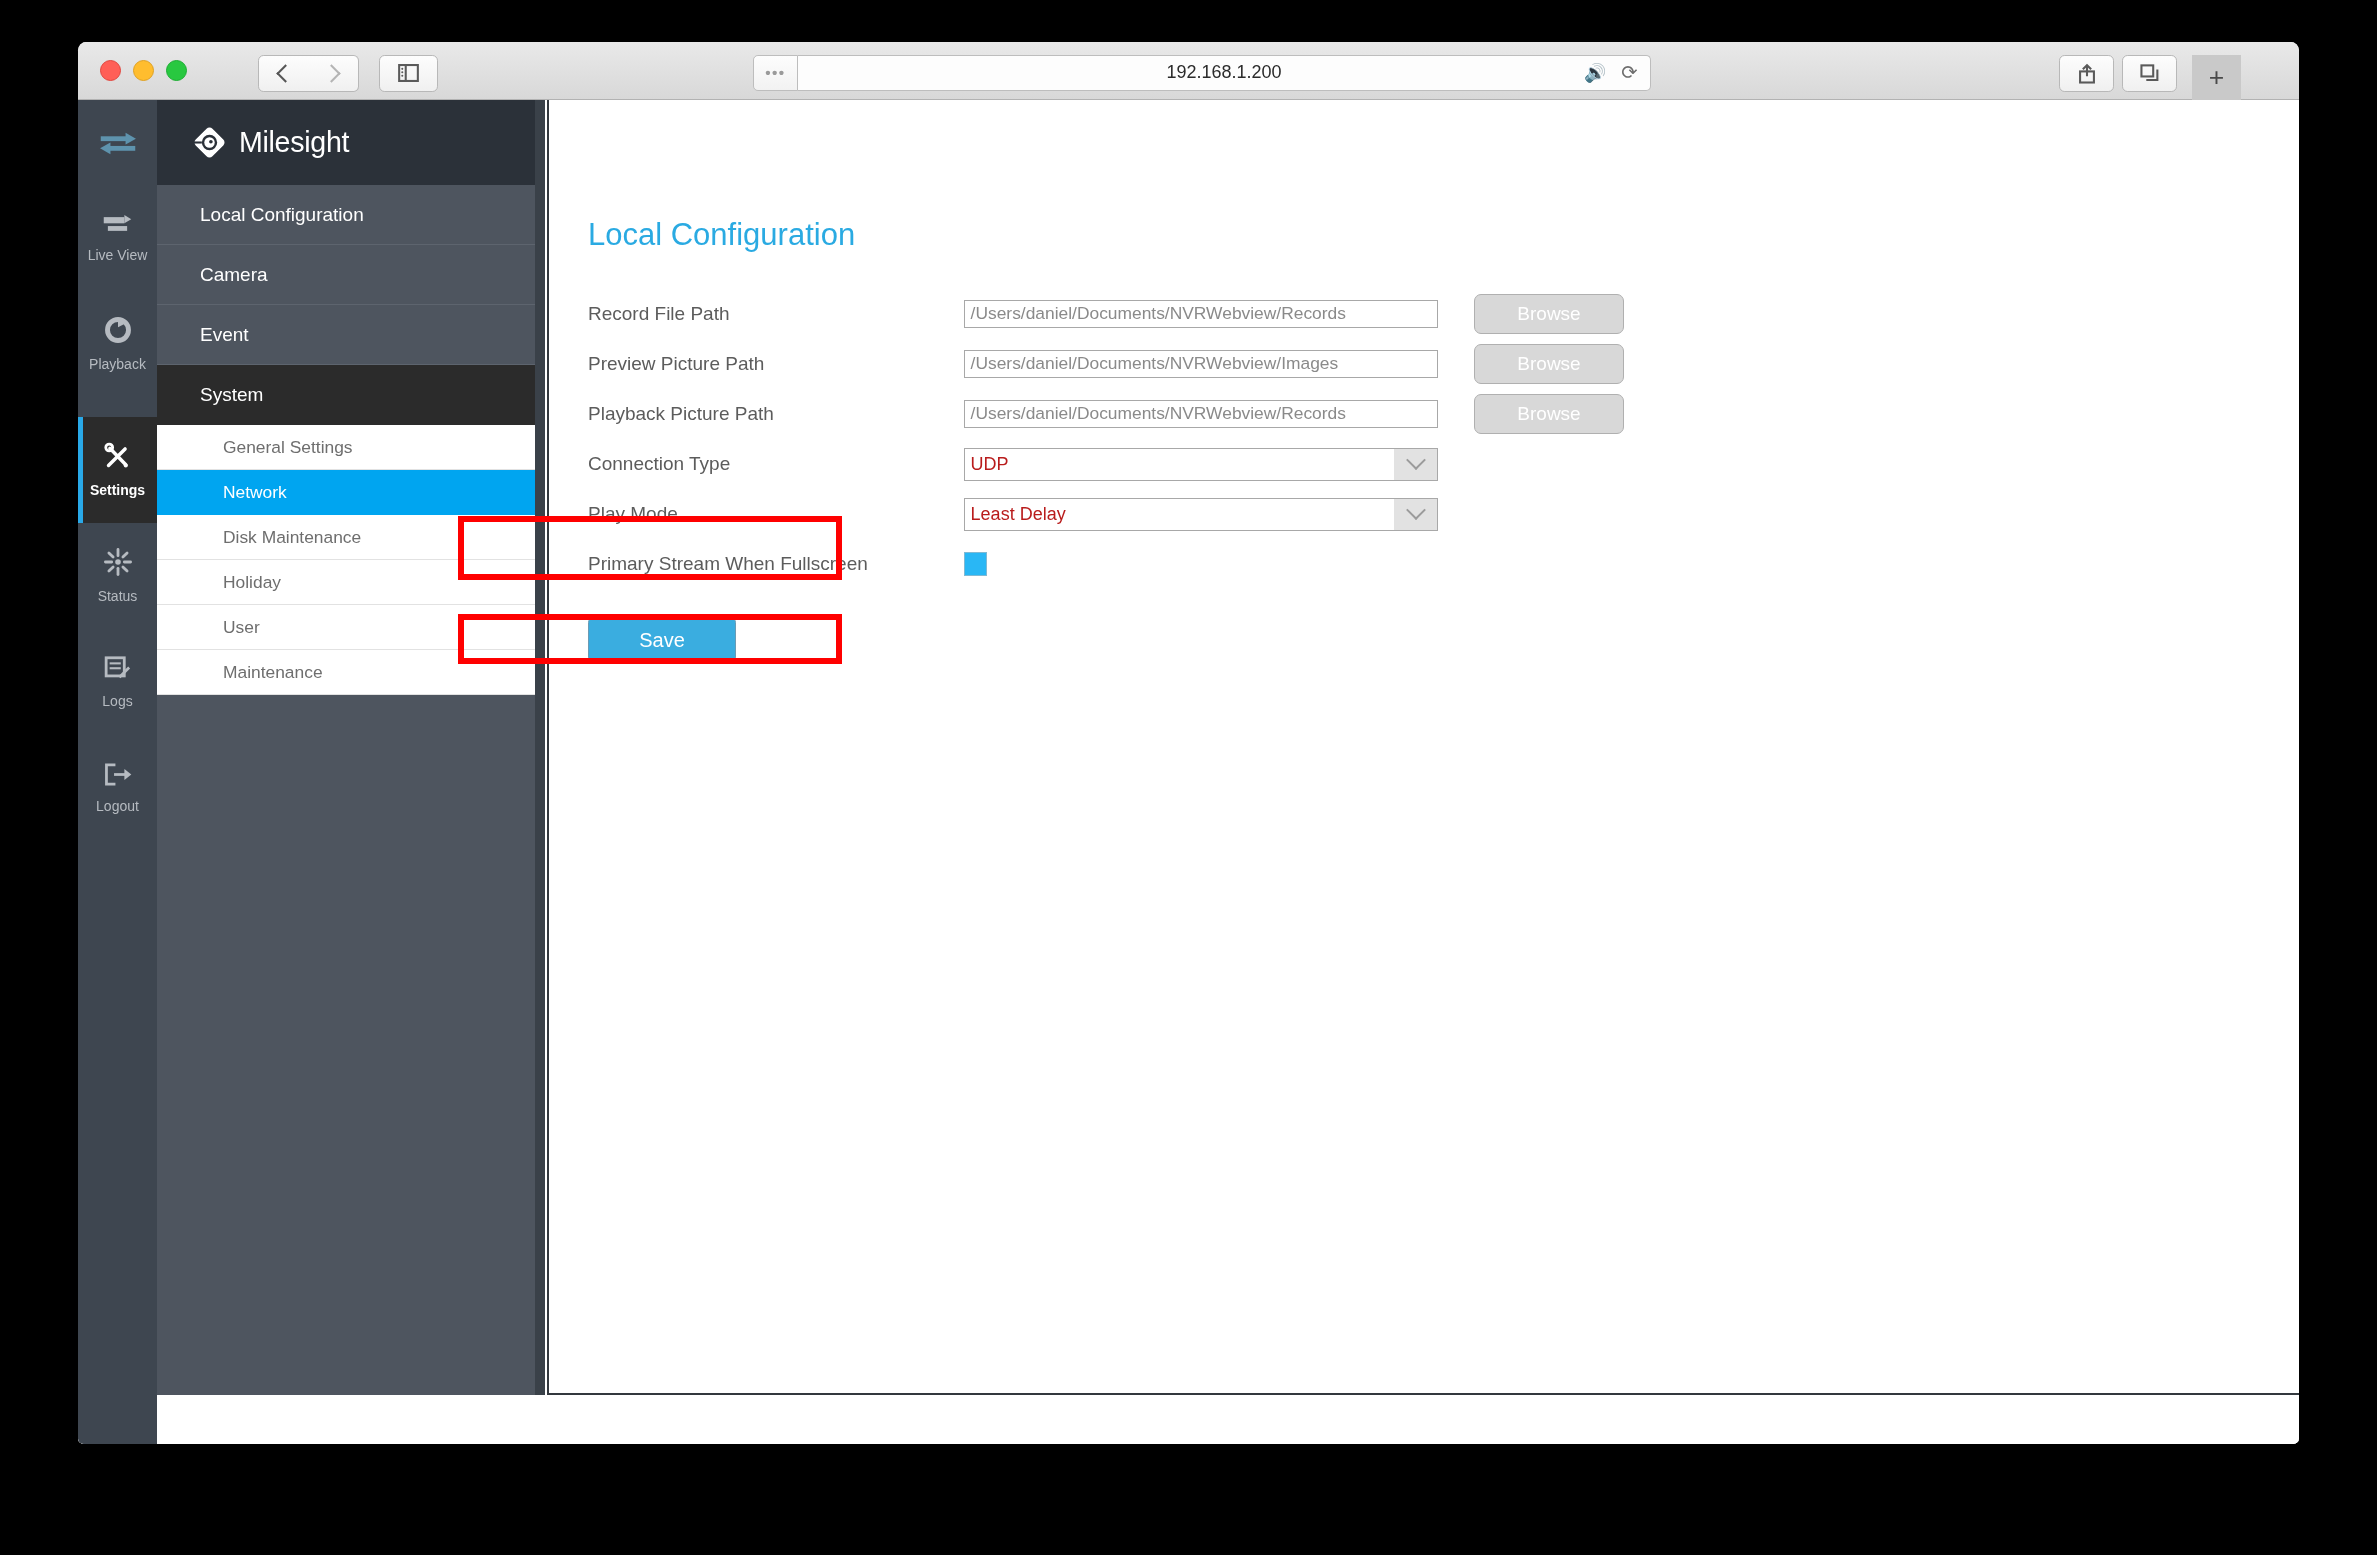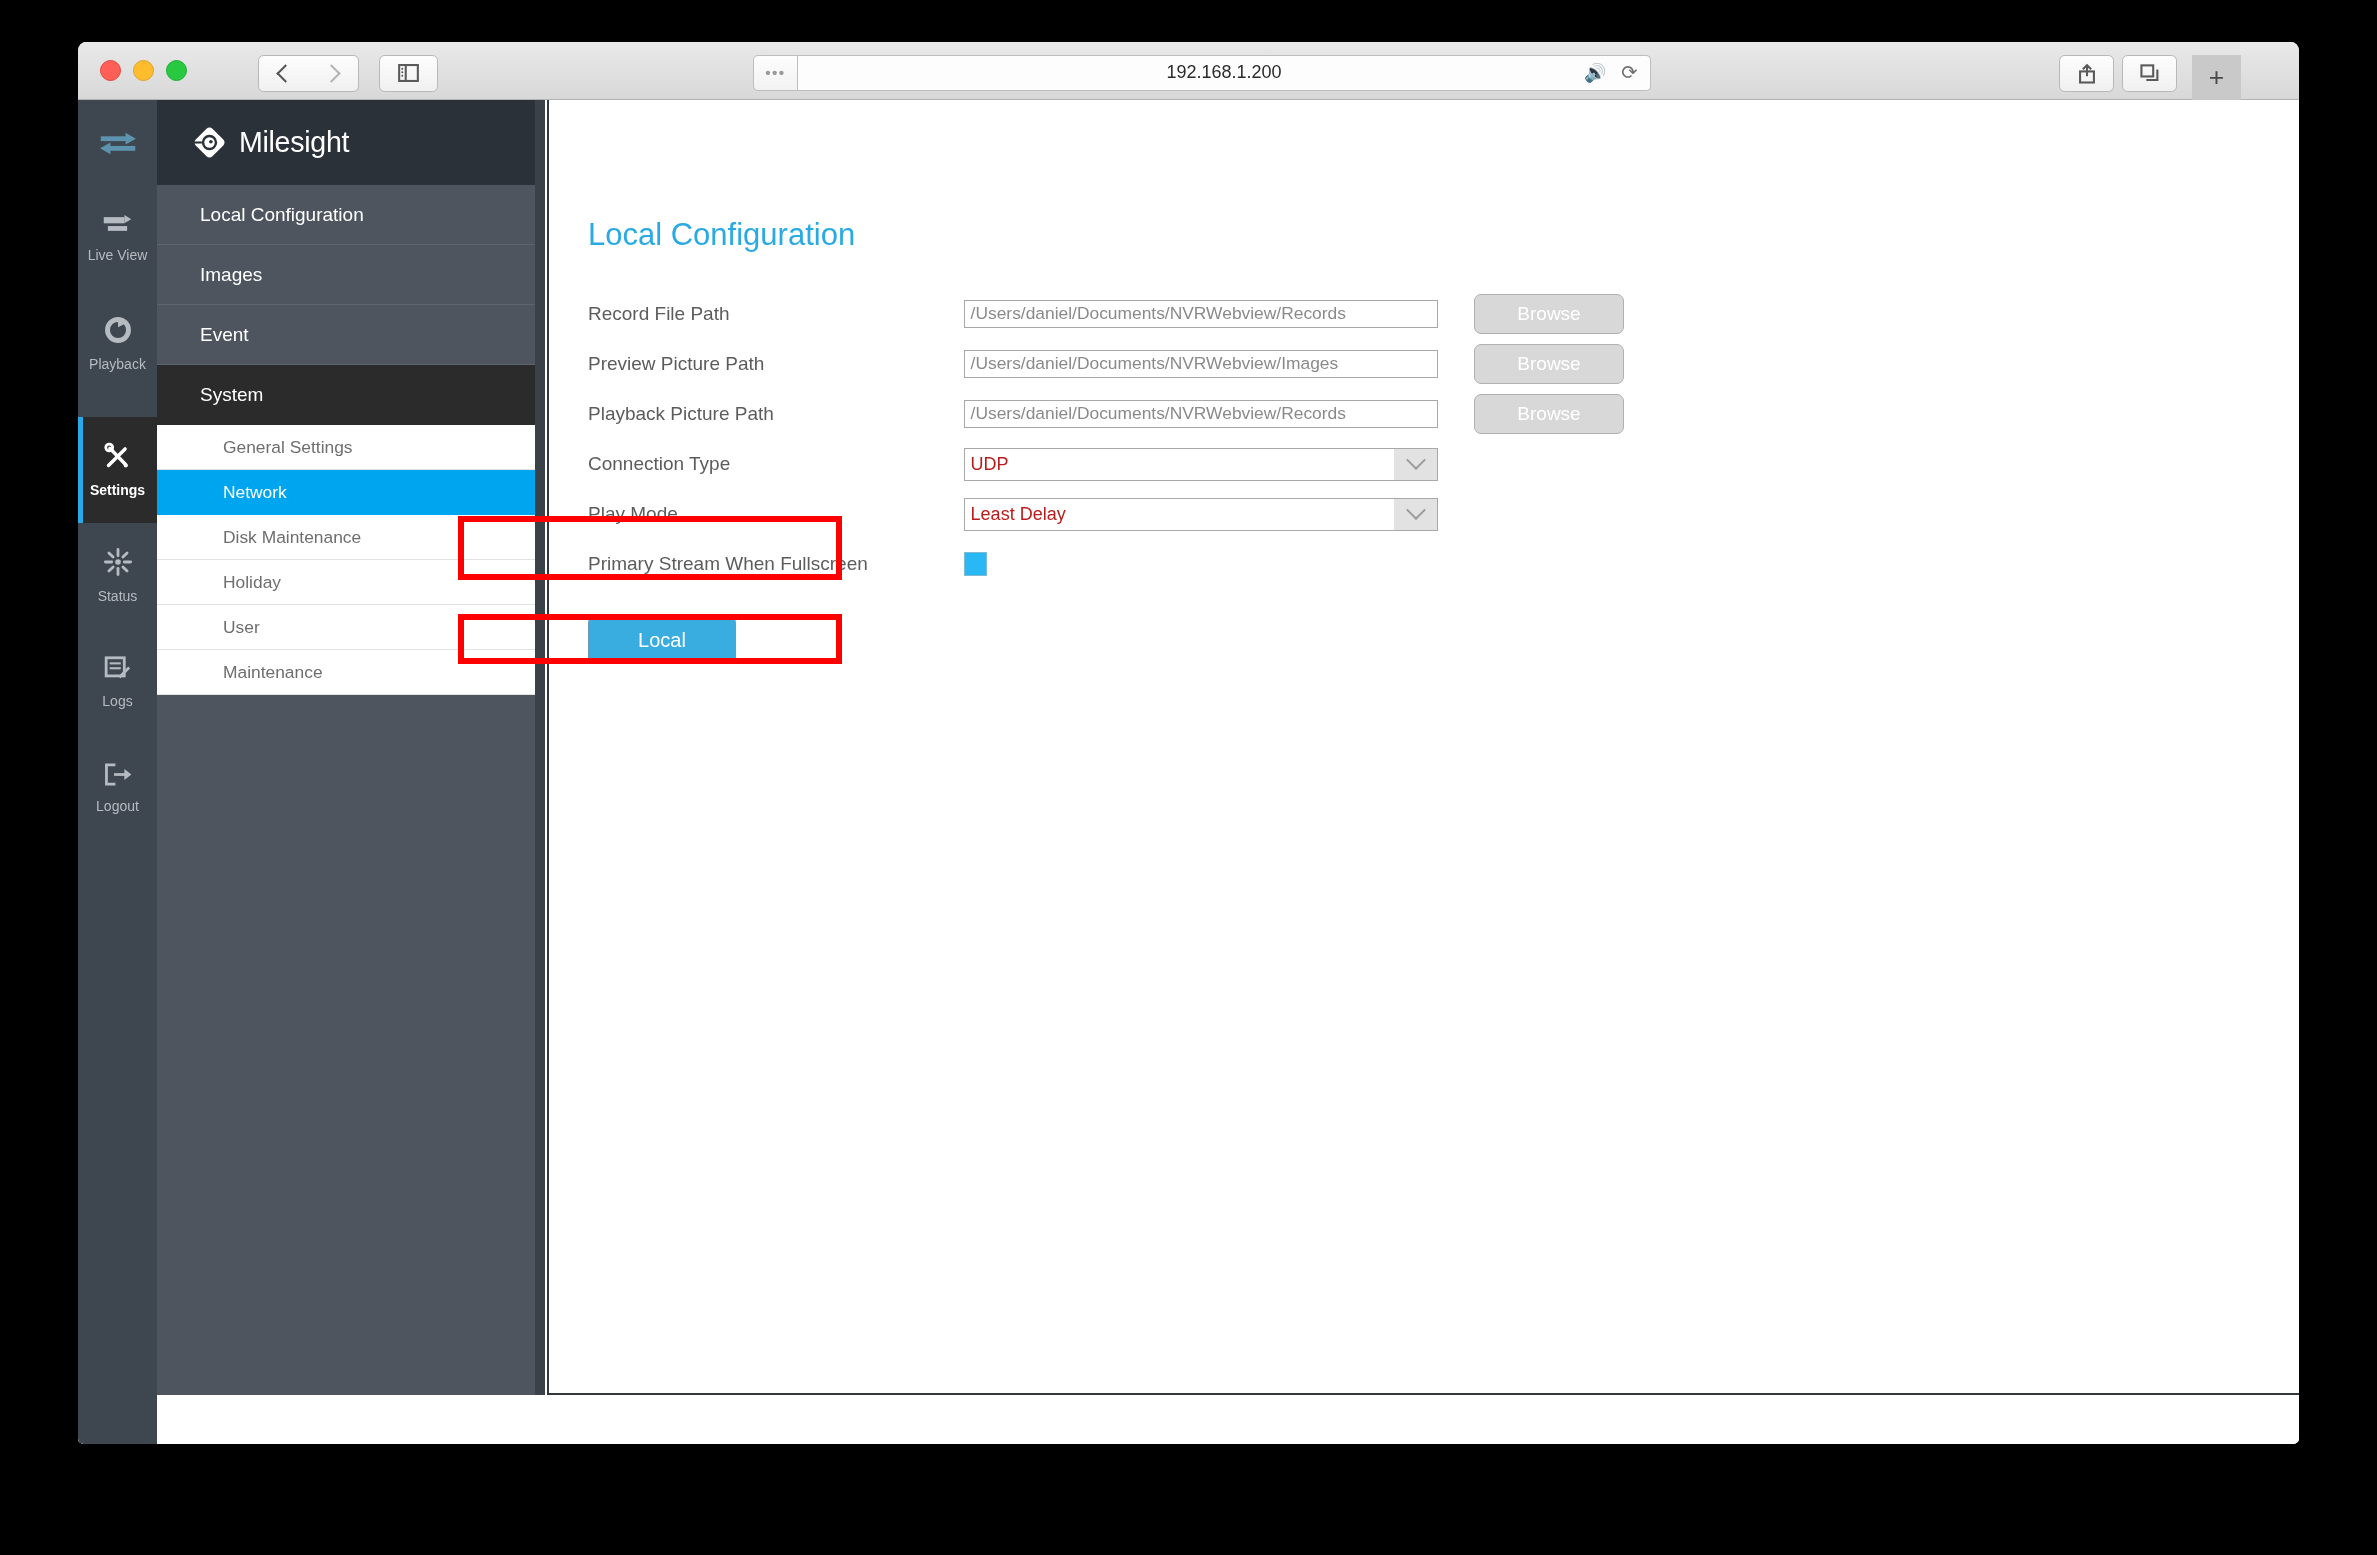--- a/index.html
+++ b/index.html
@@ -556,21 +556,21 @@
             <rect x="4" y="26.5" width="13" height="3" fill="#2b3139"></rect>
           </svg>
         </span>
         <span id="logo-text">Milesight</span>
       </div>
 
       <div class="nav-item">
         <span>Local Configuration</span>
       </div>
       <div class="nav-item">
-        <span>Images</span>
+        <span>Camera</span>
       </div>
       <div class="nav-item">
         <span>Event</span>
       </div>
       <div class="nav-item current">
         <span>System</span>
       </div>
 
       <div id="submenu">
         <div class="sub-item">
@@ -643,19 +643,19 @@
                 </span>
             </div>
           </div>
 
           <div class="form-row">
             <div class="form-label">Primary Stream When Fullscreen</div>
             <div id="stream-checkbox"></div>
           </div>
         </div>
 
-        <div id="save-btn">Local</div>
+        <div id="save-btn">Save</div>
       </div>
     </div>
 
   </div>
 </div>
 
 
 </body></html>

